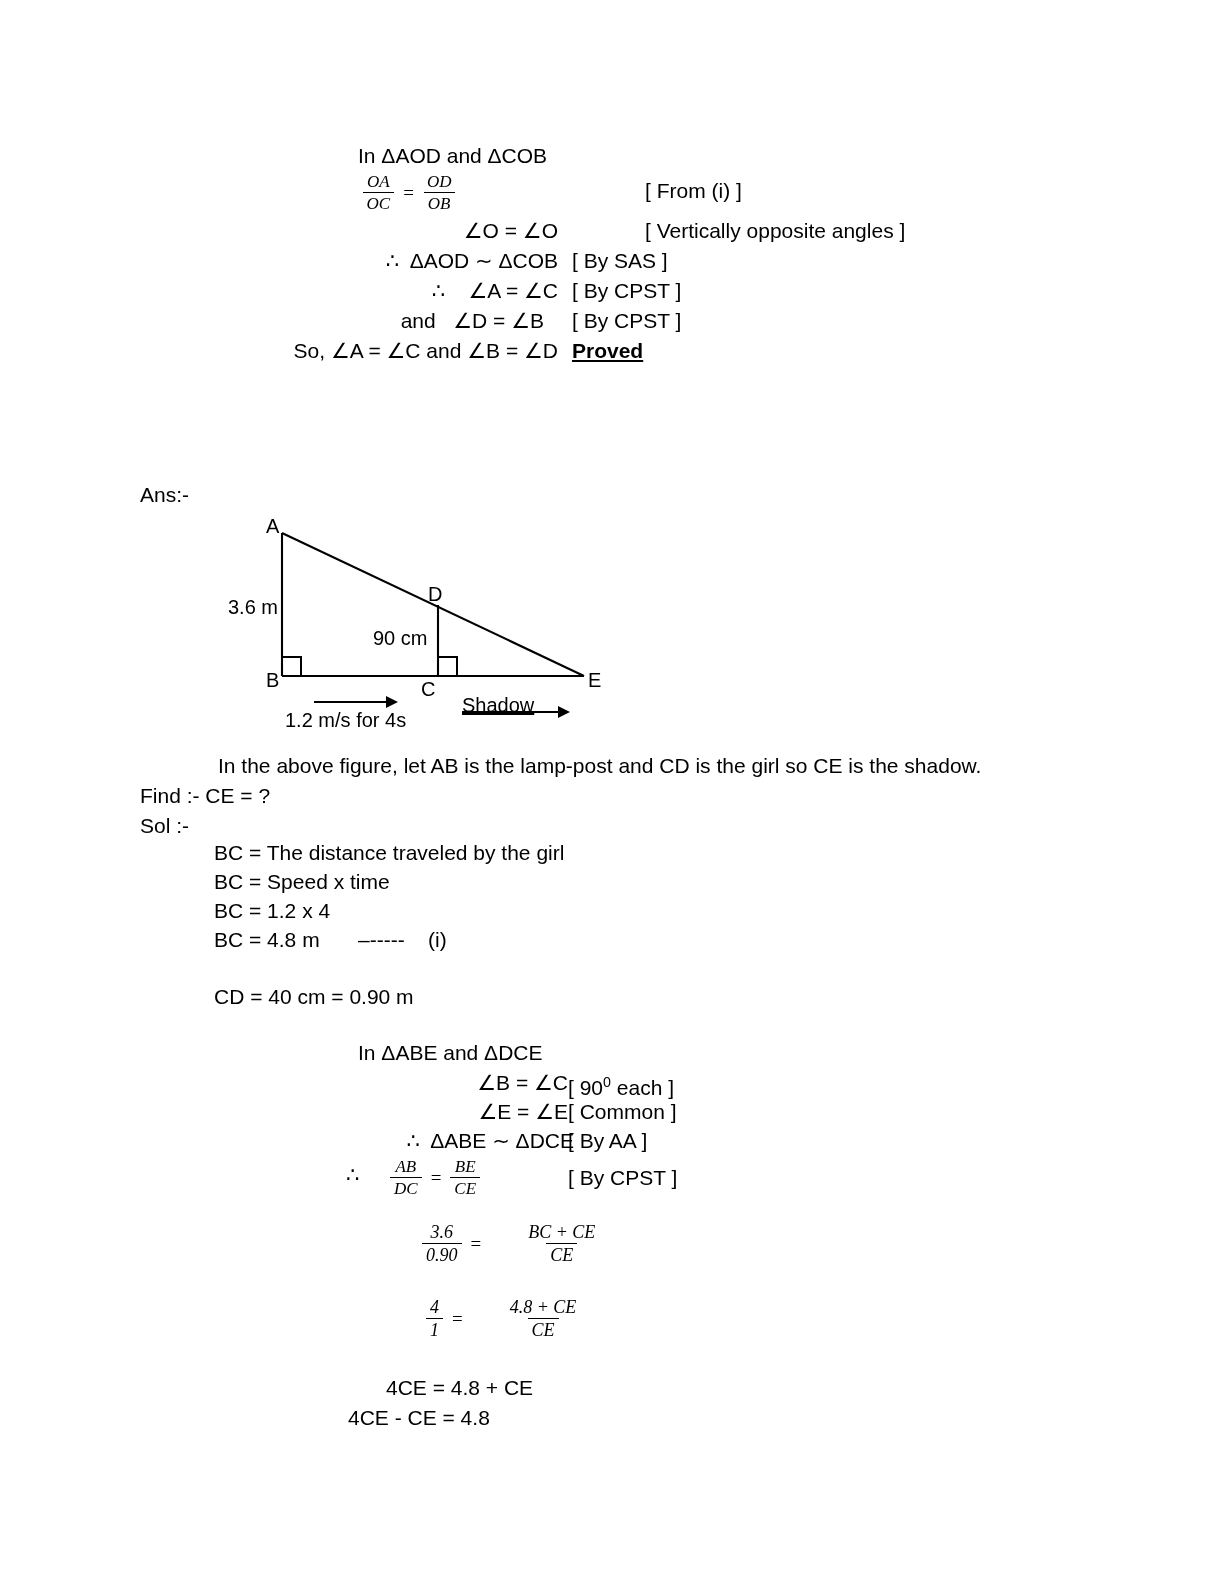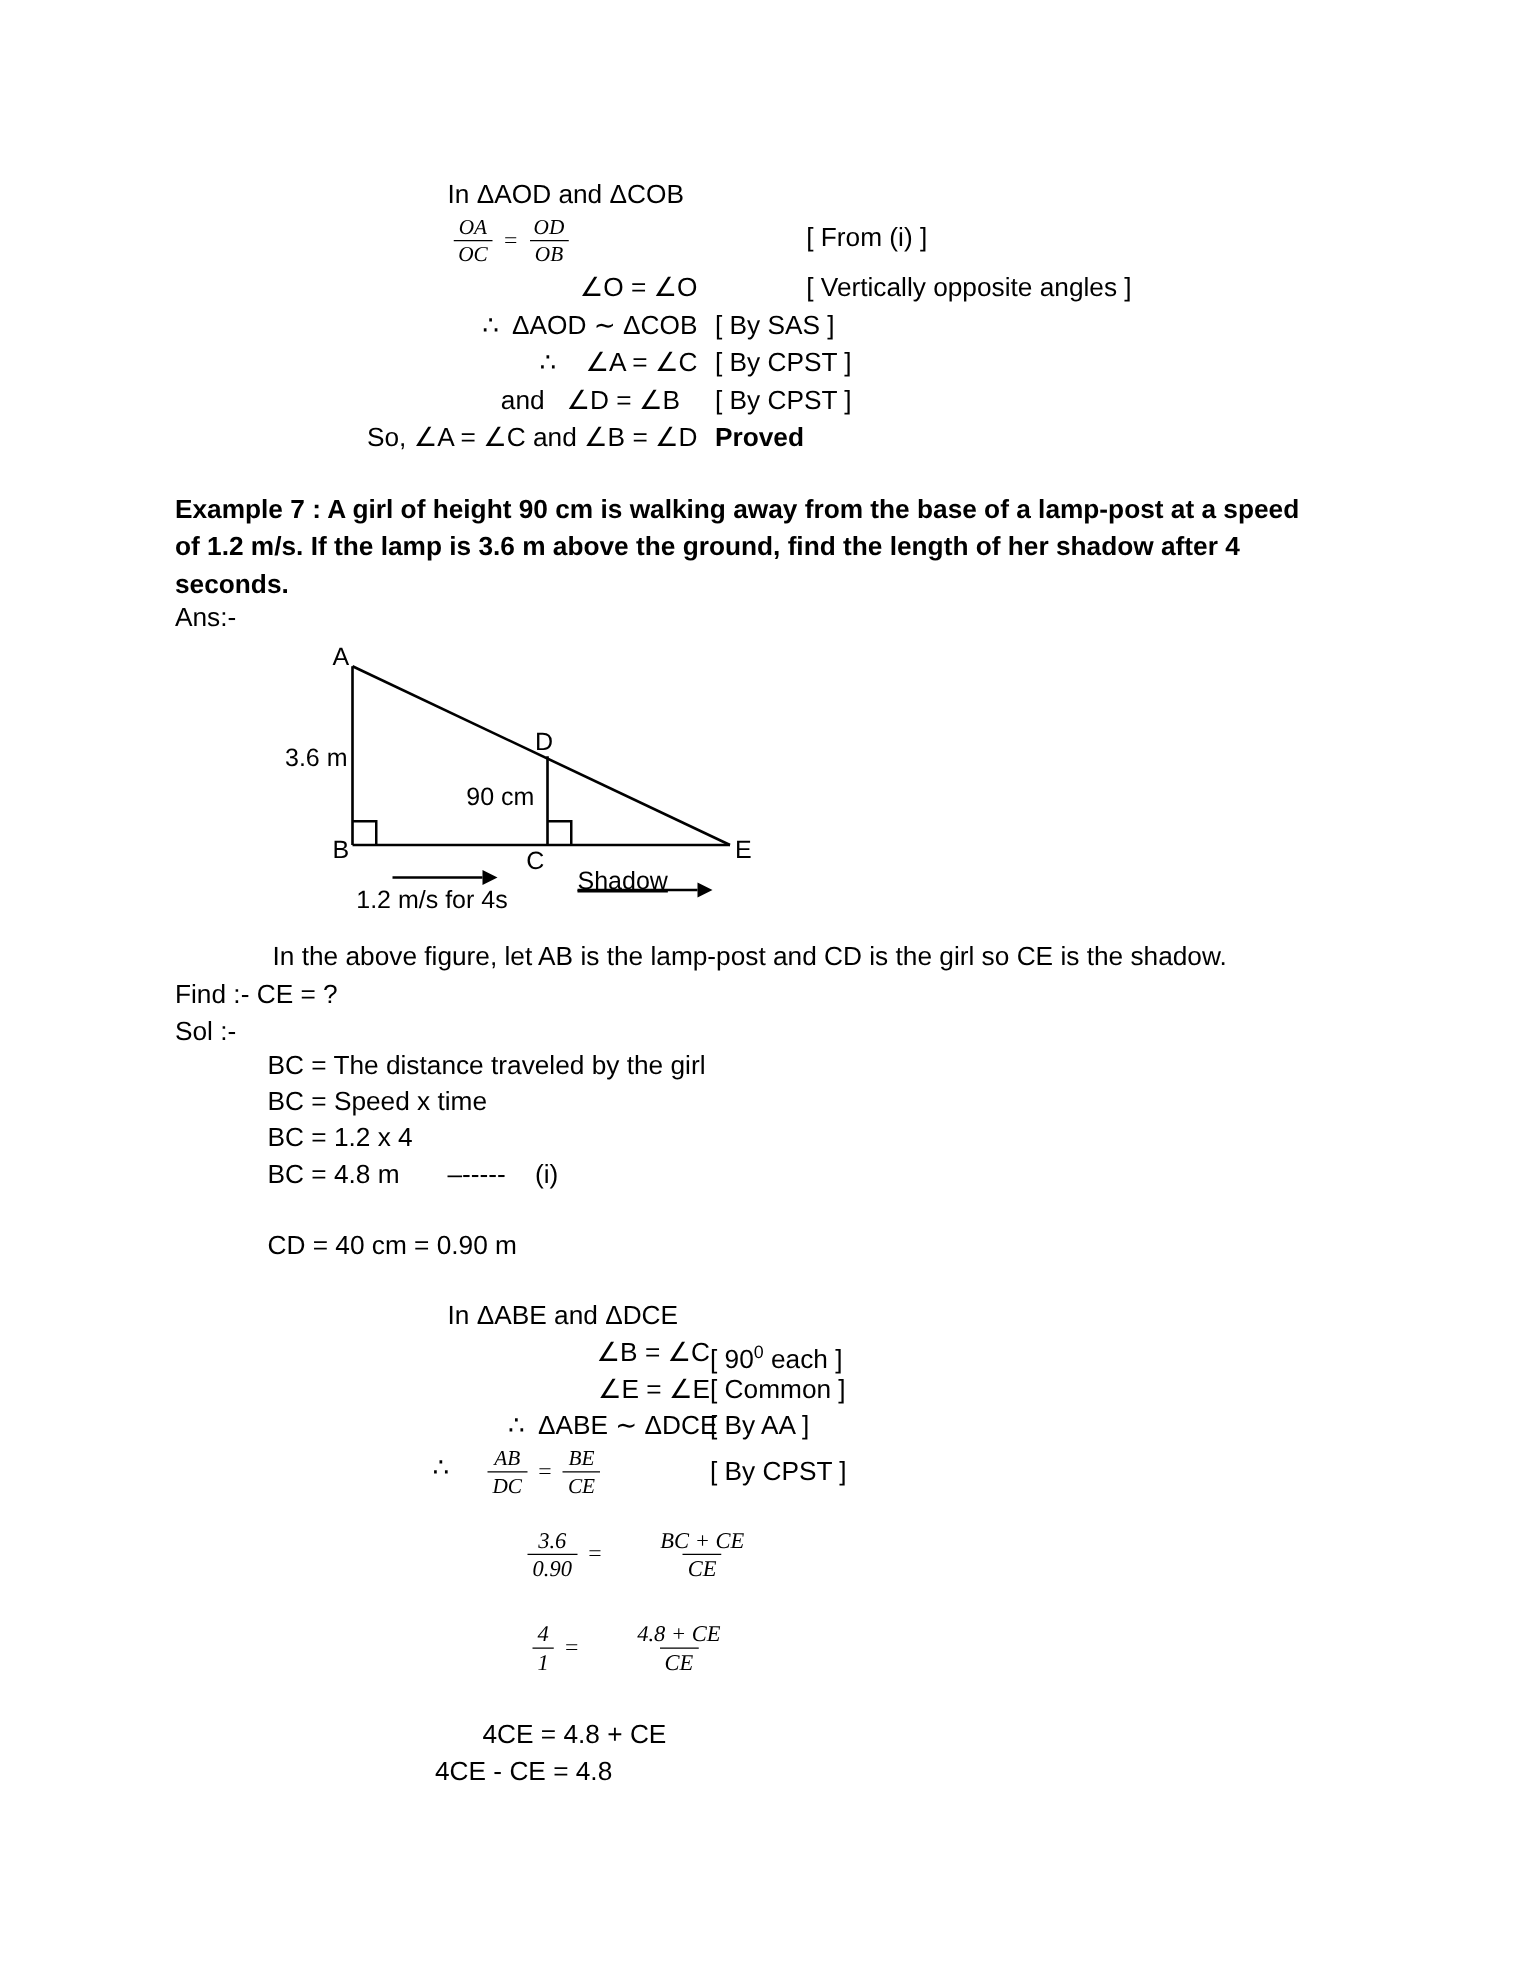--- a/index.html
+++ b/index.html
@@ -20,21 +20,21 @@
   }
   .abs { position: absolute; }
   .txt {
     font-family: "Liberation Sans", sans-serif;
     font-size: 21px;
     line-height: 29px;
     color: #000;
     white-space: pre;
   }
   .bold { font-weight: bold; }
-  .underline { }
+  .underline { text-decoration: underline; }
   .proof-left {
     width: 300px;
     text-align: right;
     white-space: pre;
   }
 
   
   .frac {
     display: inline-flex;
     flex-direction: column;
@@ -111,21 +111,20 @@
 
   <div class="abs txt proof-left" style="left:258px; top:276px;">∴    ∠A = ∠C</div>
   <div class="abs txt" style="left:572px; top:276px;">[ By CPST ]</div>
 
   <div class="abs txt proof-left" style="left:244px; top:306px;">and   ∠D = ∠B</div>
   <div class="abs txt" style="left:572px; top:306px;">[ By CPST ]</div>
 
   <div class="abs txt proof-left" style="left:258px; top:336px;">So, ∠A = ∠C and ∠B = ∠D</div>
   <div class="abs txt bold underline" style="left:572px; top:336px;">Proved</div>
 
-  <div class="heading-para" style="left:140px; top:393px;">Example 7 : A girl of height 90 cm is walking away from the base of a lamp-post at a speed of 1.2 m/s. If the lamp is 3.6 m above the ground, find the length of her shadow after 4 seconds.</div>
 
   <div class="abs txt" style="left:140px; top:480px;">Ans:-</div>
 
   <div id="diagram" style="left:200px; top:505px; width:450px; height:235px;">
 
     <svg width="450" height="235" viewBox="0 0 450 235">
 
       <line x1="82" y1="28" x2="82" y2="171" stroke="#000" stroke-width="2.1"></line>
 
       <line x1="82" y1="171" x2="384" y2="171" stroke="#000" stroke-width="2.1"></line>

